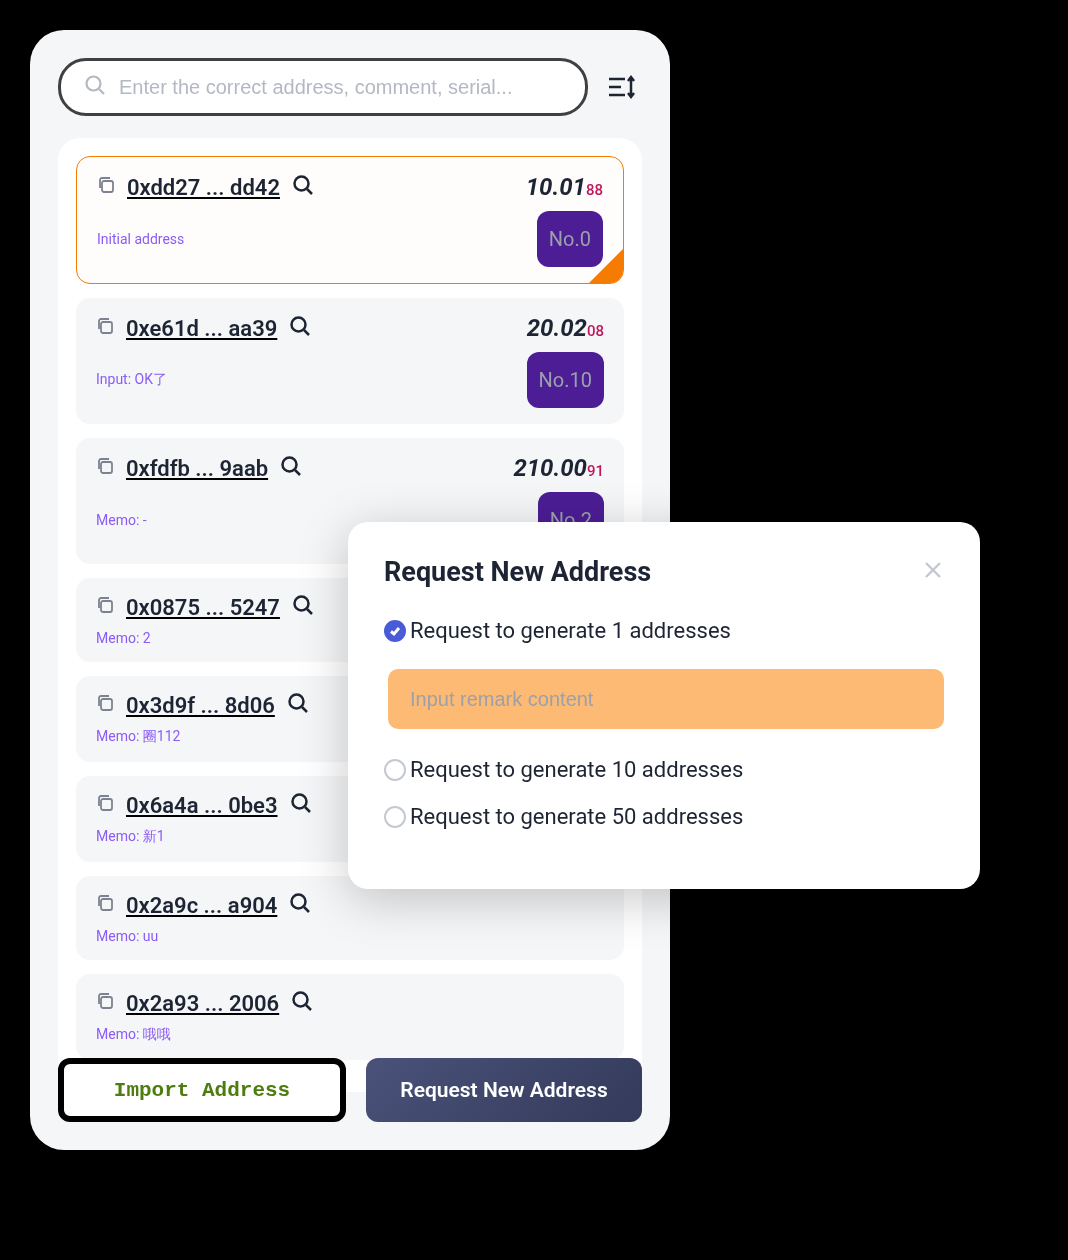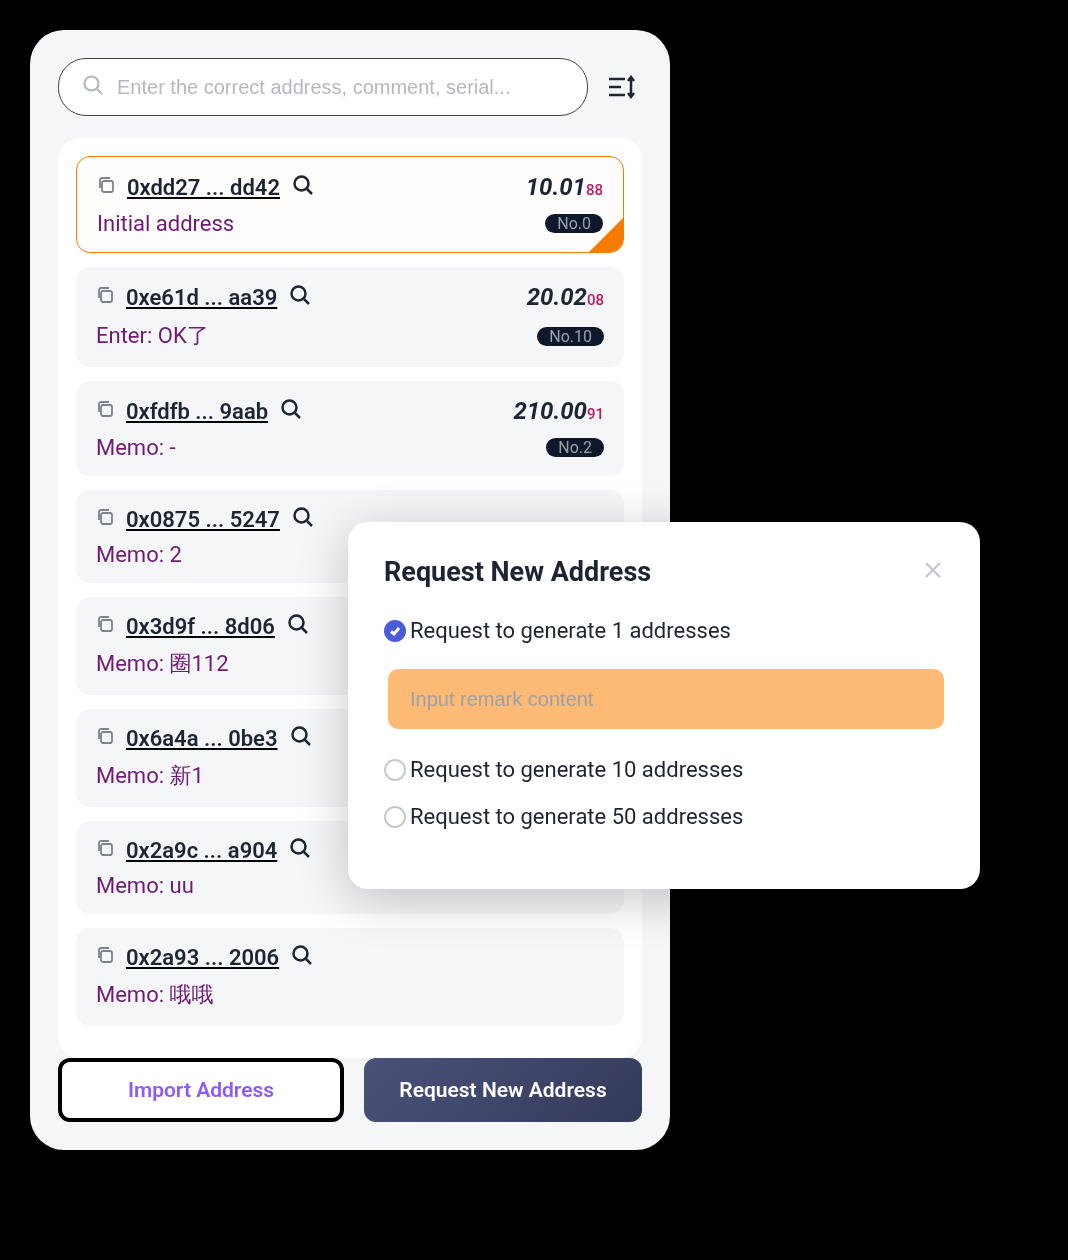--- a/index.html
+++ b/index.html
@@ -45,21 +45,21 @@
   .search-row {
     display: flex;
     align-items: center;
     gap: 14px;
     margin-bottom: 22px;
   }
   .search-box {
     flex: 1;
     height: 58px;
     background: #fff;
-    border: 1px solid #404040;
+    border: 3px solid #404040;
     border-radius: 28px;
     display: flex;
     align-items: center;
     padding: 0 22px;
     gap: 12px;
   }
   .search-box svg { stroke: #b3b8c2; stroke-width: 2.2; fill: none; }
   .search-input {
     border: none;
     outline: none;
@@ -136,28 +136,28 @@
     color: #be185d;
     vertical-align: baseline;
   }
   .addr-row2 {
     display: flex;
     align-items: center;
     justify-content: space-between;
     margin-top: 10px;
   }
   .memo {
-    font-size: 22px;
-    color: #701a75;
+    font-size: 14px;
+    color: #8b5cf6;
   }
   .no-badge {
-    background: #0f172a;
+    background: #4c1d95;
     color: #9ba0ab;
-    font-size: 16px;
-    padding: 0 12px;
+    font-size: 20px;
+    padding: 16px 12px;
     border-radius: 12px;
   }
   .footer {
     position: absolute;
     bottom: 28px;
     left: 28px;
     right: 28px;
     display: flex;
     gap: 20px;
   }
@@ -166,23 +166,24 @@
     height: 64px;
     border-radius: 12px;
     font-size: 21px;
     font-weight: 600;
     display: flex;
     align-items: center;
     justify-content: center;
     cursor: pointer;
   }
   .btn-outline {
-    border: 4px solid #000000;
+    border: 6px solid #000000;
     background: #fff;
-    color: #8b5cf6;
+    color: #4d7c0f;
+    font-family: Liberation Mono, monospace;
   }
   .btn-primary {
     background: #3b4262;
     background: linear-gradient(135deg, #4a527a 0%, #333a5a 100%);
     color: #fff;
     border: none;
   }
   
   .modal {
     position: absolute;
@@ -306,21 +307,21 @@
               </svg></span>
             <span class="addr-txt">0xe61d ... aa39</span>
             <span class="mag-ic"><svg width="22" height="22" viewBox="0 0 22 22">
                 <circle cx="9.5" cy="9.5" r="7"></circle>
                 <line x1="15" y1="15" x2="20" y2="20"></line>
               </svg></span>
           </div>
           <span><span class="bal">20.02</span><span class="bal-sub">08</span></span>
         </div>
         <div class="addr-row2">
-          <span class="memo">Enter: OK了</span>
+          <span class="memo">Input: OK了</span>
           <span class="no-badge">No.10</span>
         </div>
       </div>
       <div class="addr-item">
         <div class="addr-row1">
           <div class="addr-left">
             <span class="copy-ic"><svg width="18" height="18" viewBox="0 0 18 18">
                 <rect x="5" y="5" width="11" height="11" rx="2"></rect>
                 <path d="M3 12 V4 a2 2 0 0 1 2-2 h8"></path>
               </svg></span>

